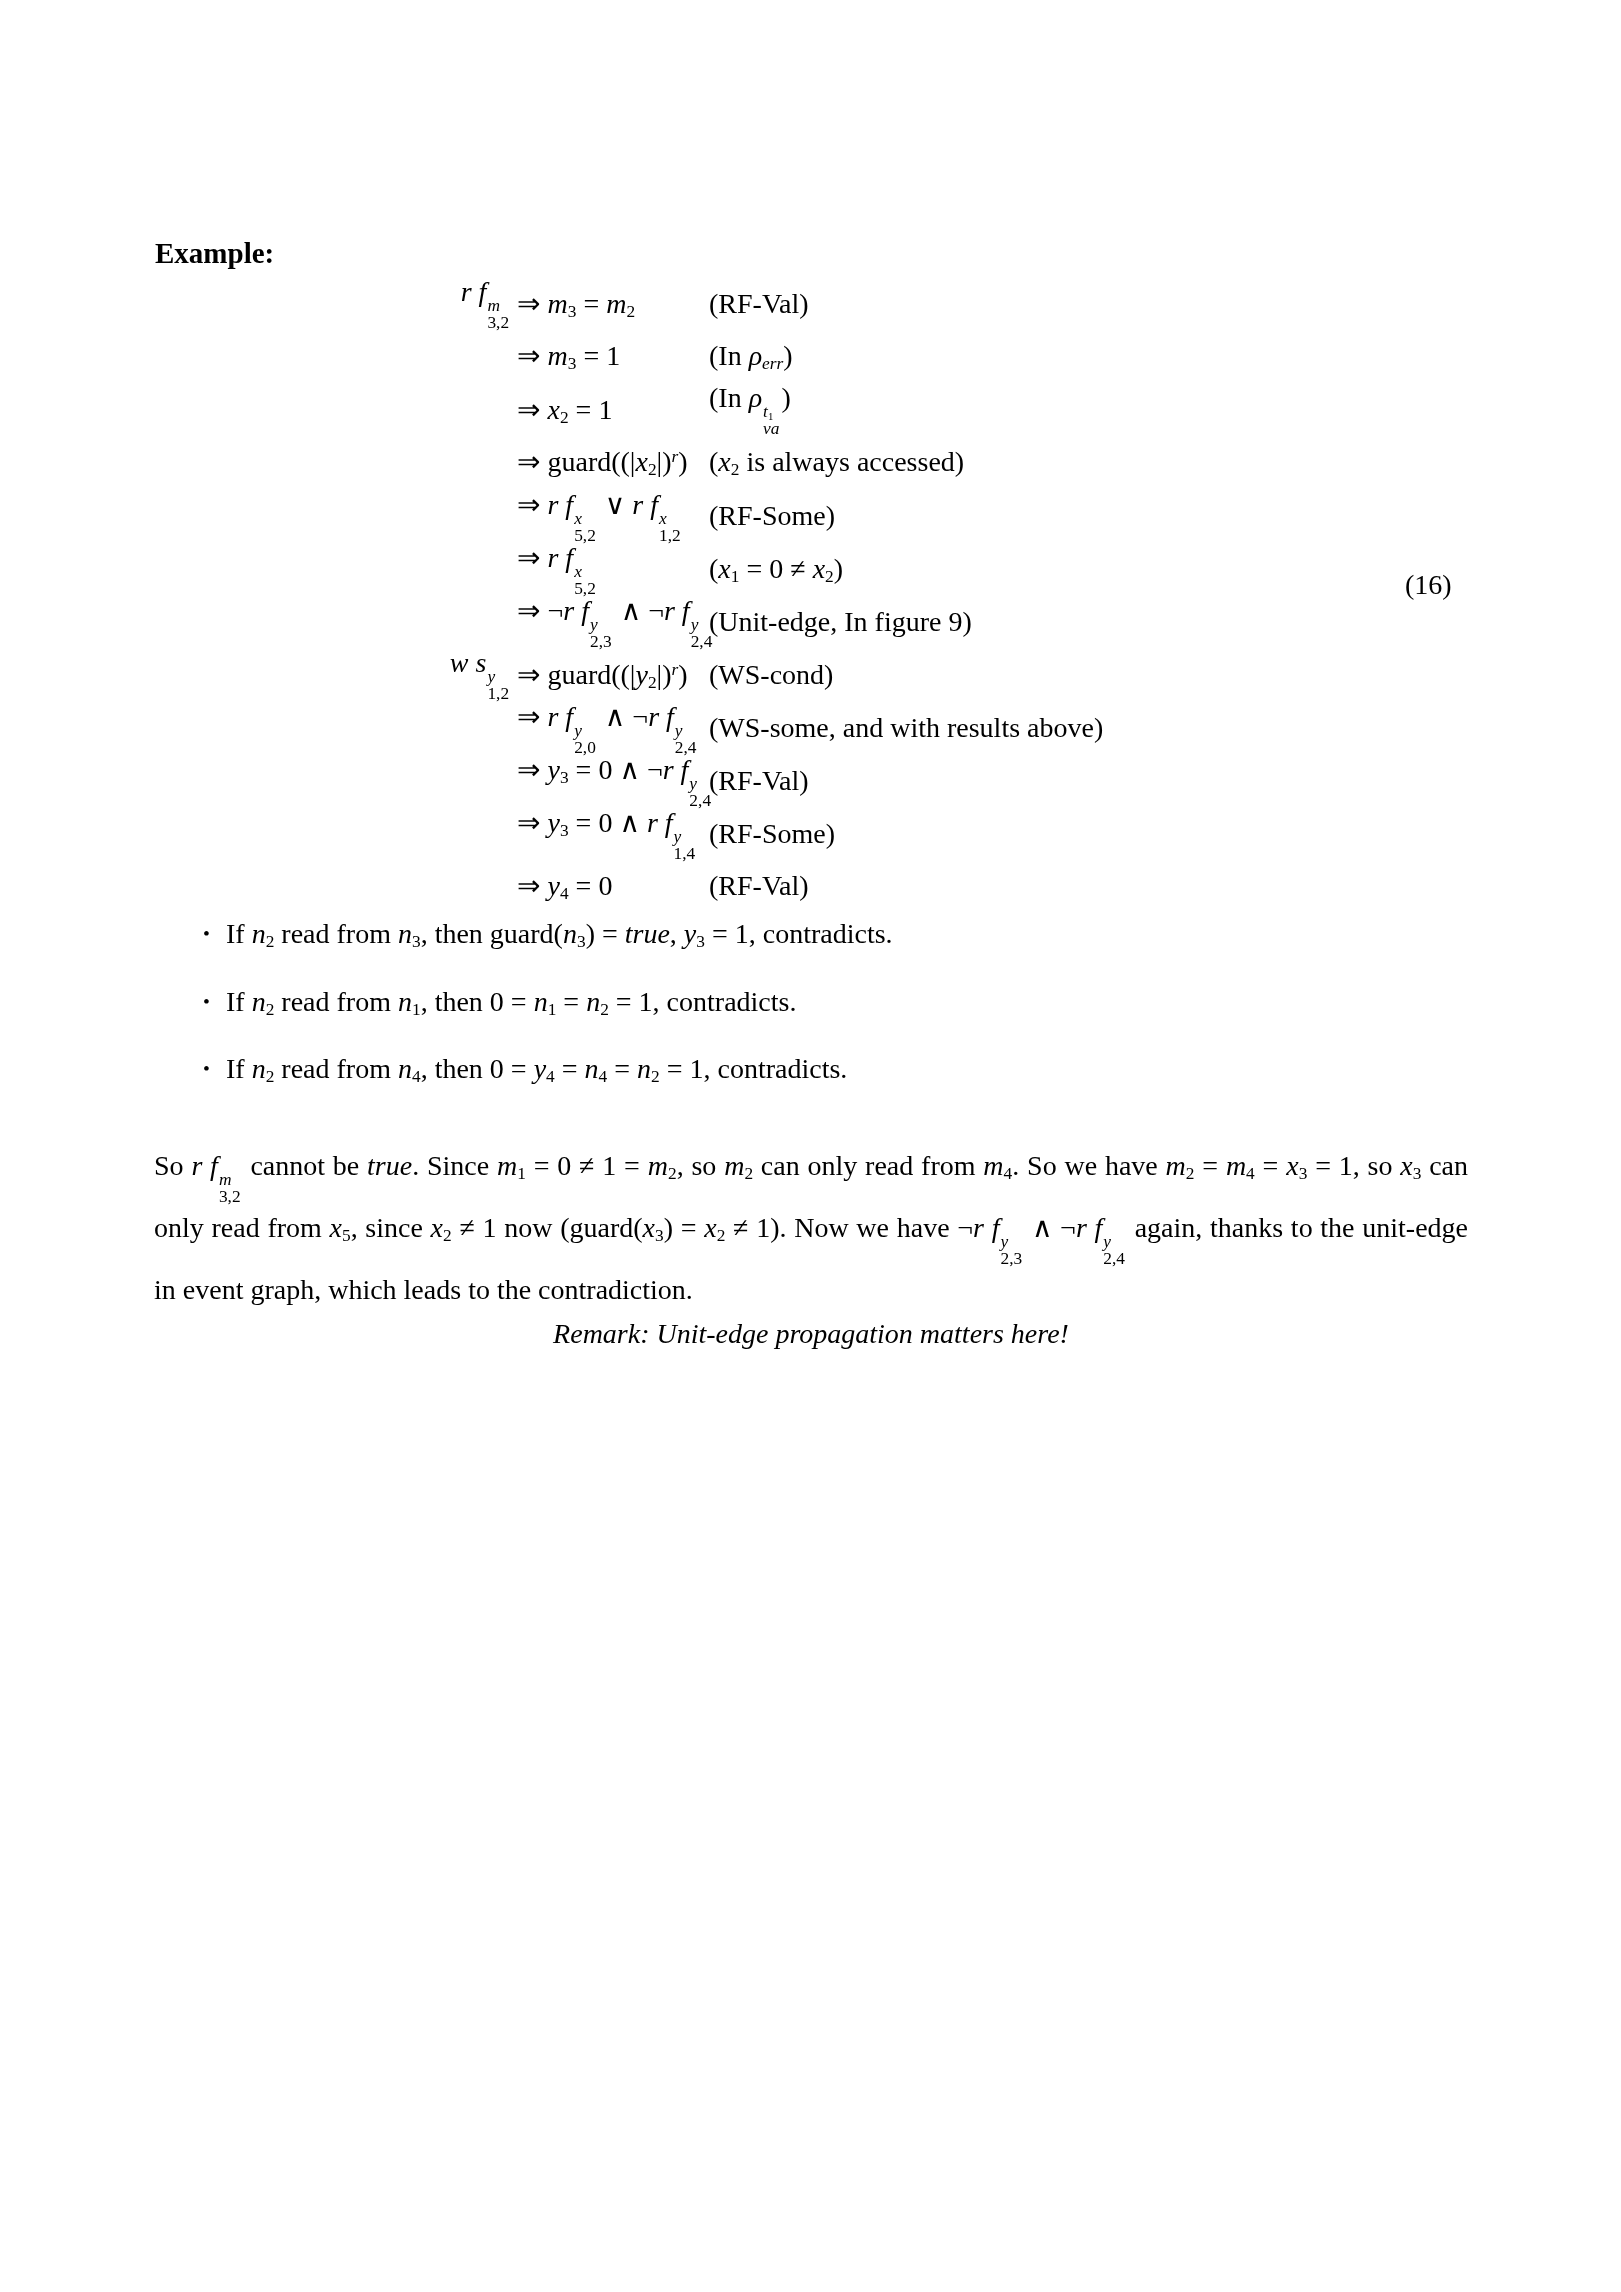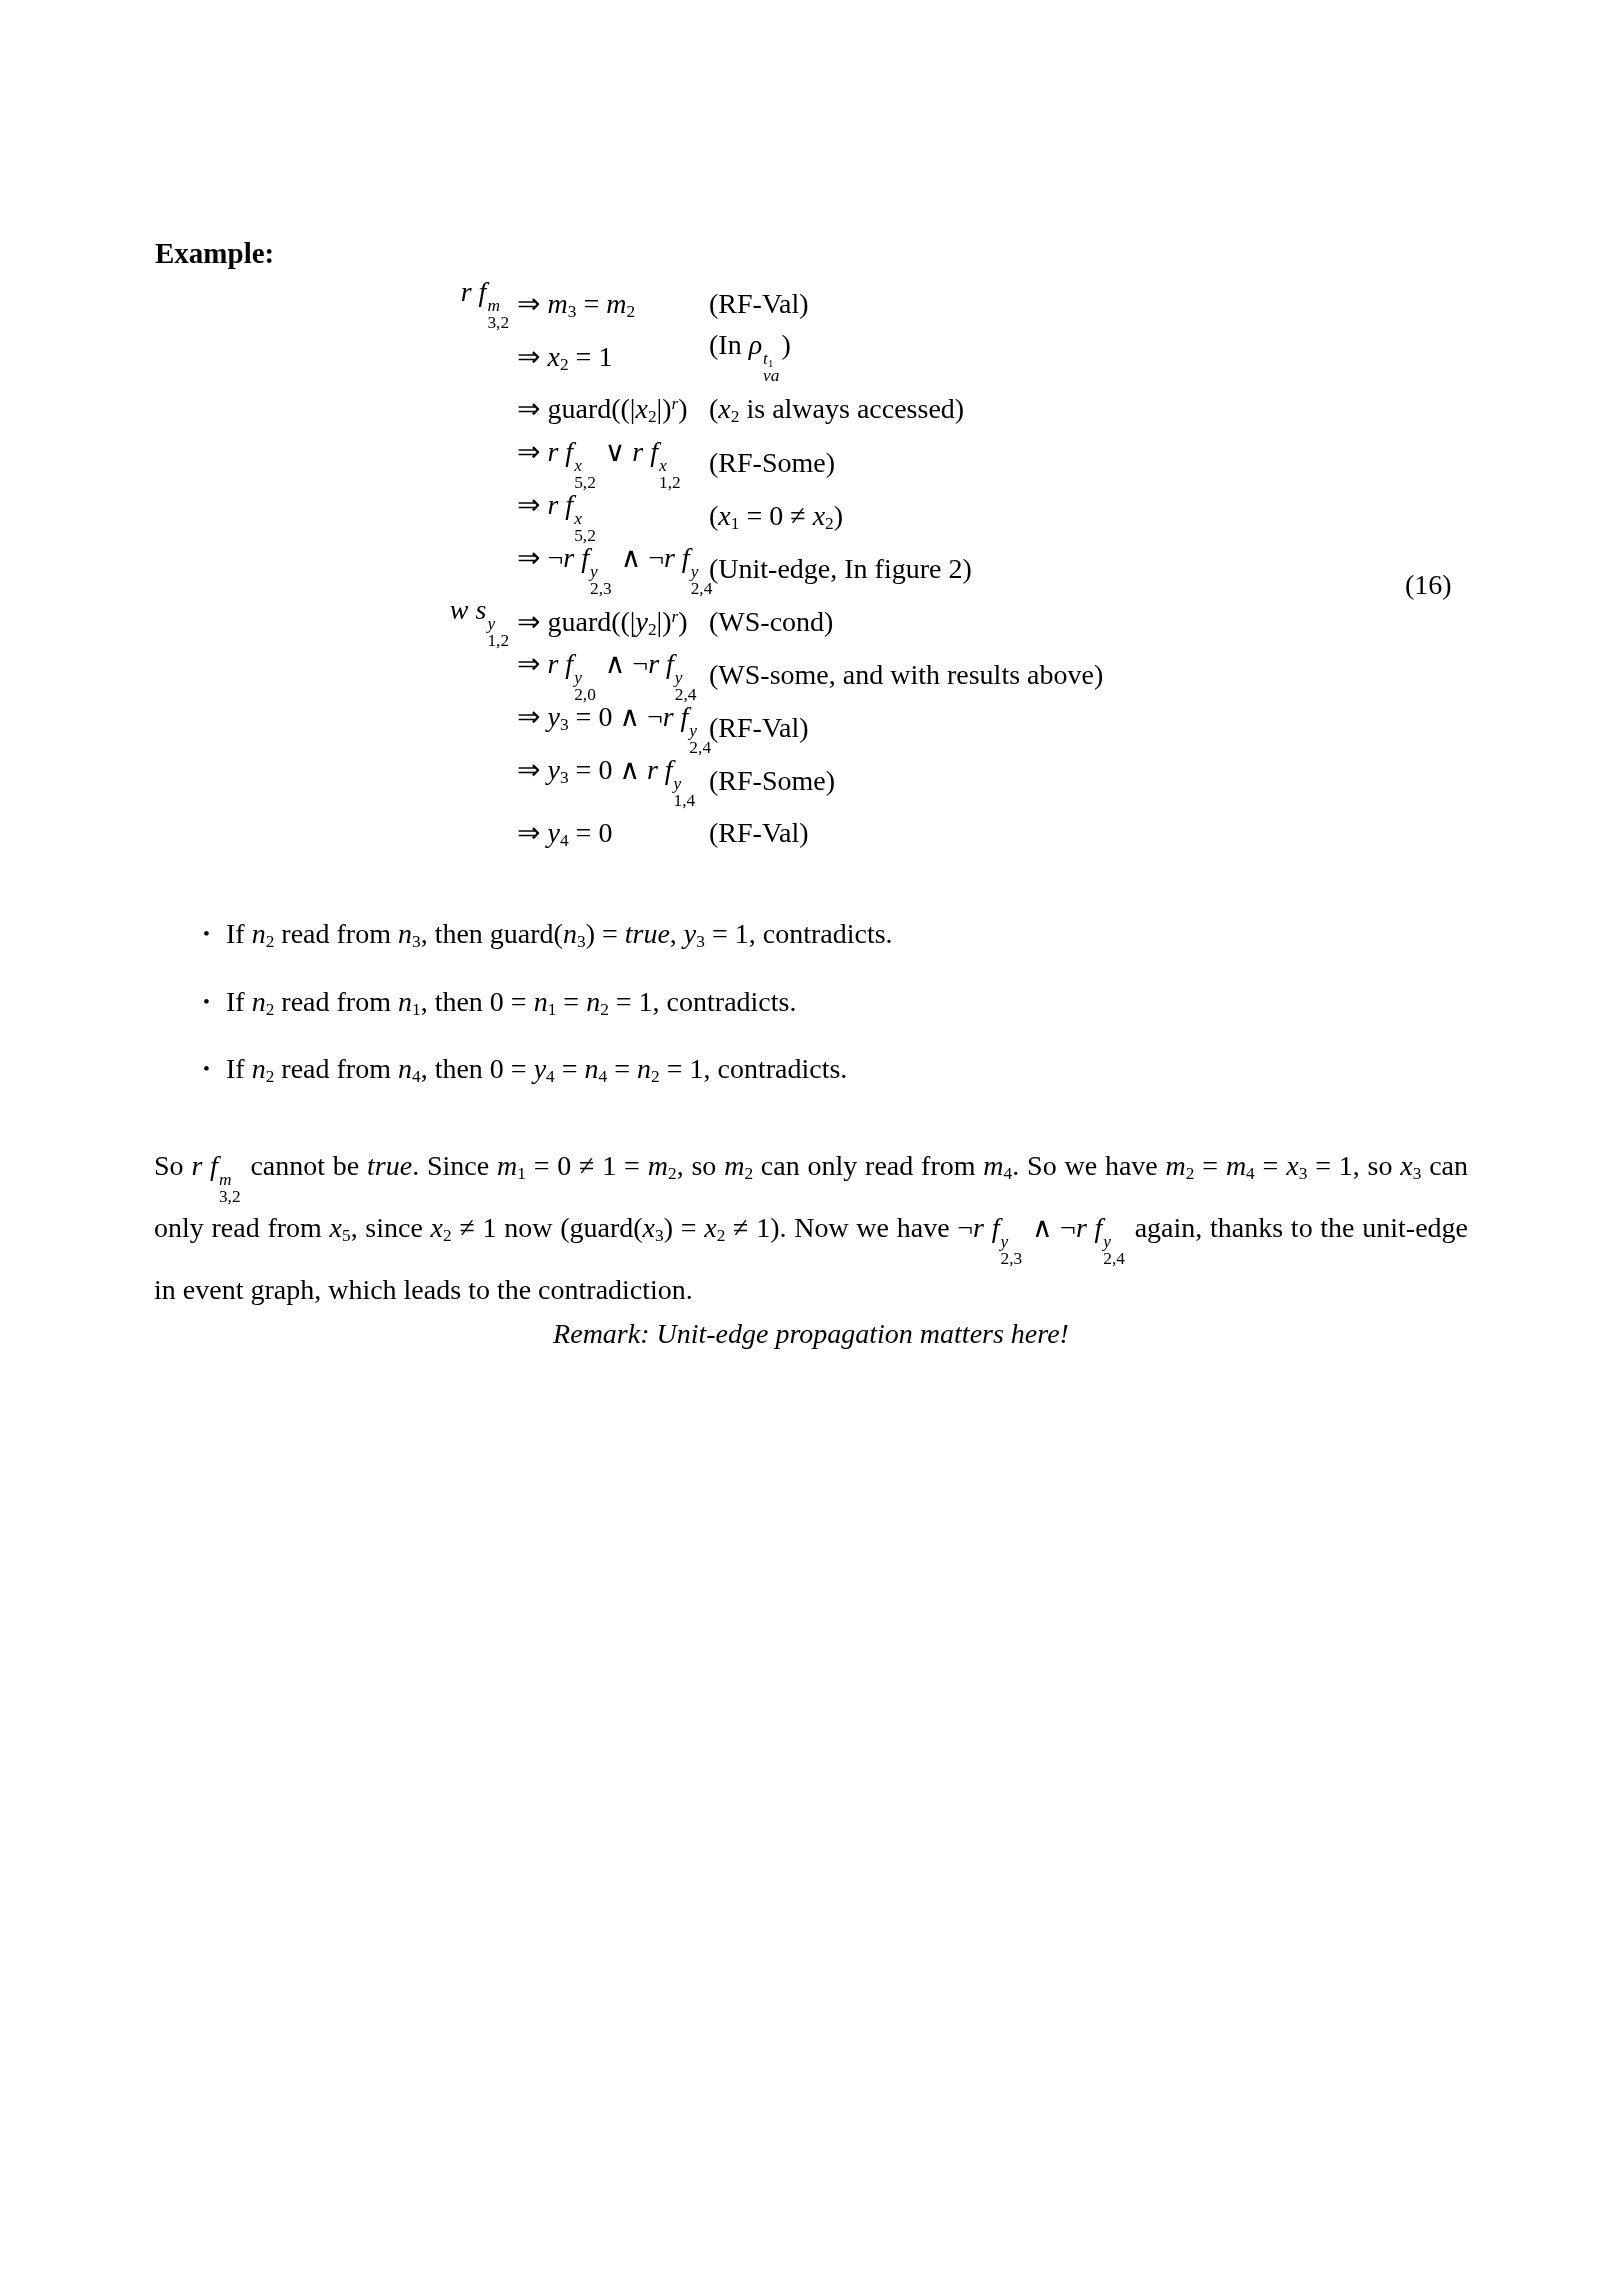--- a/index.html
+++ b/index.html
@@ -101,20 +101,25 @@
     <div class="eq-row">
       <span class="eq-lhs"><i>r f</i><span class="ss">
             <span class="ss-t"><i>m</i></span>
             <span class="ss-b">3,2</span>
           </span></span>
       <span class="eq-formula">⇒ <i>m</i><sub>3</sub> = <i>m</i><sub>2</sub></span>
       <span class="eq-note">(RF-Val)</span>
     </div>
     <div class="eq-row">
       <span class="eq-lhs"></span>
+      <span class="eq-formula">⇒ <i>m</i><sub>3</sub> = 1</span>
+      <span class="eq-note">(In <i>ρ</i><sub><i>err</i></sub>)</span>
+    </div>
+    <div class="eq-row">
+      <span class="eq-lhs"></span>
       <span class="eq-formula">⇒ <i>x</i><sub>2</sub> = 1</span>
       <span class="eq-note">(In <i>ρ</i><span class="ss">
             <span class="ss-t"><i>t</i><sub>1</sub></span>
             <span class="ss-b"><i>va</i></span>
           </span>)</span>
     </div>
     <div class="eq-row">
       <span class="eq-lhs"></span>
       <span class="eq-formula">⇒ guard((|<i>x</i><sub>2</sub>|)<sup><i>r</i></sup>)</span>
       <span class="eq-note">(<i>x</i><sub>2</sub> is always accessed)</span>
@@ -140,21 +145,21 @@
     </div>
     <div class="eq-row">
       <span class="eq-lhs"></span>
       <span class="eq-formula">⇒ ¬<i>r f</i><span class="ss">
             <span class="ss-t"><i>y</i></span>
             <span class="ss-b">2,3</span>
           </span> ∧ ¬<i>r f</i><span class="ss">
             <span class="ss-t"><i>y</i></span>
             <span class="ss-b">2,4</span>
           </span></span>
-      <span class="eq-note">(Unit-edge, In figure 2)</span>
+      <span class="eq-note">(Unit-edge, In figure 9)</span>
     </div>
     <div class="eq-row">
       <span class="eq-lhs"><i>w s</i><span class="ss">
             <span class="ss-t"><i>y</i></span>
             <span class="ss-b">1,2</span>
           </span></span>
       <span class="eq-formula">⇒ guard((|<i>y</i><sub>2</sub>|)<sup><i>r</i></sup>)</span>
       <span class="eq-note">(WS-cond)</span>
     </div>
     <div class="eq-row">

